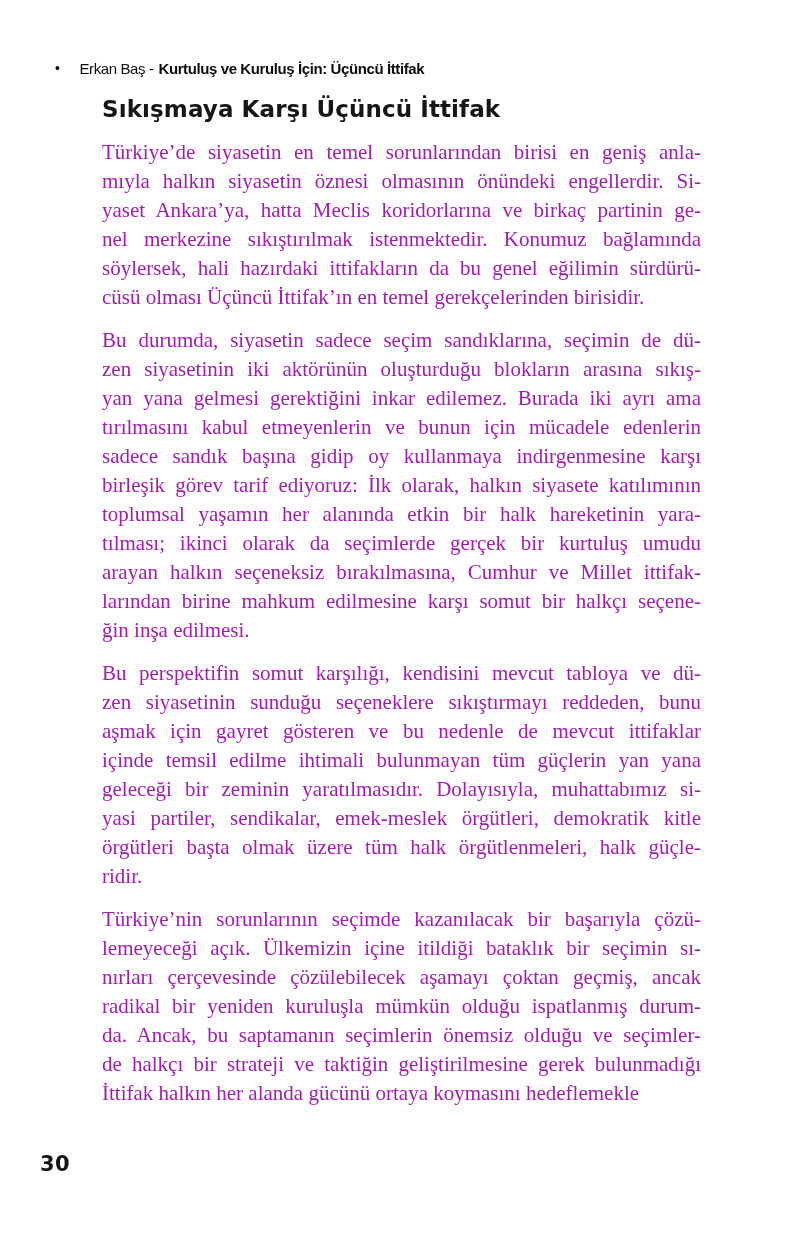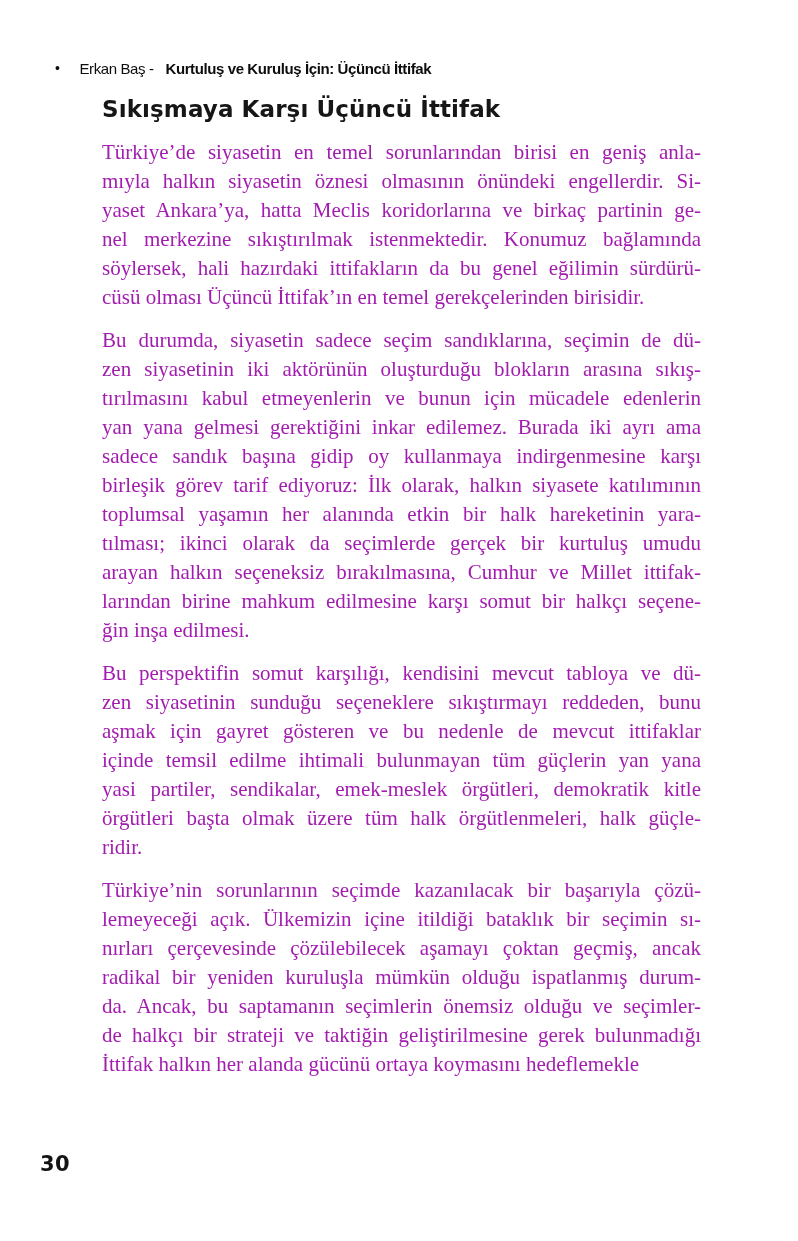--- a/index.html
+++ b/index.html
@@ -26,21 +26,21 @@
     display: flex;
     align-items: baseline;
   }
   .running-header .bullet {
     font-size: 14px;
     margin-right: 20px;
     transform: translateY(-1px);
   }
   .running-header .author {
     font-weight: 400;
-    margin-right: 12px;
+    margin-right: 5px;
   }
   .running-header .book-title {
     font-weight: 700;
   }
   .section-title {
     position: absolute;
     left: 102px;
     top: 96px;
     width: 600px;
     font-family: "DejaVu Sans", sans-serif;
@@ -96,35 +96,36 @@
         <div class="line">Türkiye’de siyasetin en temel sorunlarından birisi en geniş anla-</div>
         <div class="line">mıyla halkın siyasetin öznesi olmasının önündeki engellerdir. Si-</div>
         <div class="line">yaset Ankara’ya, hatta Meclis koridorlarına ve birkaç partinin ge-</div>
         <div class="line">nel merkezine sıkıştırılmak istenmektedir. Konumuz bağlamında</div>
         <div class="line">söylersek, hali hazırdaki ittifakların da bu genel eğilimin sürdürü-</div>
         <div class="line last">cüsü olması Üçüncü İttifak’ın en temel gerekçelerinden birisidir.</div>
       </div>
       <div class="para">
         <div class="line">Bu durumda, siyasetin sadece seçim sandıklarına, seçimin de dü-</div>
         <div class="line">zen siyasetinin iki aktörünün oluşturduğu blokların arasına sıkış-</div>
+        <div class="line">yan yana gelmesi gerektiğini inkar edilemez. Burada iki ayrı ama</div>
         <div class="line">tırılmasını kabul etmeyenlerin ve bunun için mücadele edenlerin</div>
-        <div class="line">yan yana gelmesi gerektiğini inkar edilemez. Burada iki ayrı ama</div>
         <div class="line">sadece sandık başına gidip oy kullanmaya indirgenmesine karşı</div>
         <div class="line">birleşik görev tarif ediyoruz: İlk olarak, halkın siyasete katılımının</div>
         <div class="line">toplumsal yaşamın her alanında etkin bir halk hareketinin yara-</div>
         <div class="line">tılması; ikinci olarak da seçimlerde gerçek bir kurtuluş umudu</div>
         <div class="line">arayan halkın seçeneksiz bırakılmasına, Cumhur ve Millet ittifak-</div>
         <div class="line">larından birine mahkum edilmesine karşı somut bir halkçı seçene-</div>
         <div class="line last">ğin inşa edilmesi.</div>
       </div>
       <div class="para">
         <div class="line">Bu perspektifin somut karşılığı, kendisini mevcut tabloya ve dü-</div>
         <div class="line">zen siyasetinin sunduğu seçeneklere sıkıştırmayı reddeden, bunu</div>
         <div class="line">aşmak için gayret gösteren ve bu nedenle de mevcut ittifaklar</div>
         <div class="line">içinde temsil edilme ihtimali bulunmayan tüm güçlerin yan yana</div>
+        <div class="line">geleceği bir zeminin yaratılmasıdır. Dolayısıyla, muhattabımız si-</div>
         <div class="line">yasi partiler, sendikalar, emek-meslek örgütleri, demokratik kitle</div>
         <div class="line">örgütleri başta olmak üzere tüm halk örgütlenmeleri, halk güçle-</div>
         <div class="line last">ridir.</div>
       </div>
       <div class="para">
         <div class="line">Türkiye’nin sorunlarının seçimde kazanılacak bir başarıyla çözü-</div>
         <div class="line">lemeyeceği açık. Ülkemizin içine itildiği bataklık bir seçimin sı-</div>
         <div class="line">nırları çerçevesinde çözülebilecek aşamayı çoktan geçmiş, ancak</div>
         <div class="line">radikal bir yeniden kuruluşla mümkün olduğu ispatlanmış durum-</div>
         <div class="line">da. Ancak, bu saptamanın seçimlerin önemsiz olduğu ve seçimler-</div>

